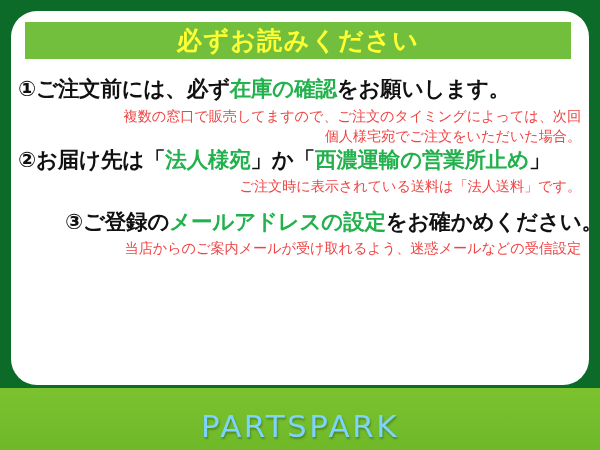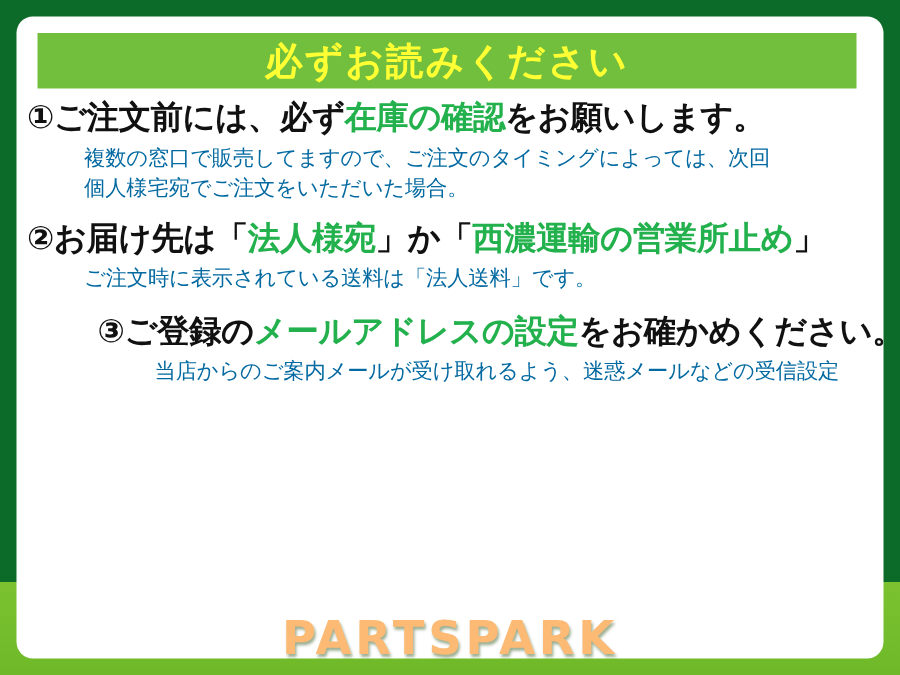--- a/index.html
+++ b/index.html
@@ -41,38 +41,38 @@
     right: 0;
     bottom: 0;
     height: 47px;
     z-index: 3;
     display: flex;
     align-items: center;
     justify-content: center;
   }
 
   #brand-wordmark {
-    color: #fdba74;
+    color: #7dd3fc;
     font-size: 31px;
-    font-weight: bold;
+    font-weight: normal;
     letter-spacing: 2.5px;
     text-shadow: 1px 2px 2px rgba(40,80,15,0.45);
     line-height: 1;
     white-space: nowrap;
   }
 
   #white-panel {
     position: absolute;
     left: 11px;
     top: 11px;
     width: 578px;
-    height: 428px;
+    height: 374px;
     box-sizing: border-box;
     background: #ffffff;
-    border-radius: 11px;
+    border-radius: 26px;
     z-index: 2;
     overflow: hidden;
   }
 
   #title-banner {
     position: absolute;
     left: 14px;
     top: 11px;
     width: 546px;
     height: 37px;
@@ -87,21 +87,21 @@
     font-size: 25px;
     font-weight: bold;
     letter-spacing: 1.5px;
     line-height: 1;
     white-space: nowrap;
   }
 
   #items {
     position: absolute;
     left: 0;
-    top: 54px;
+    top: 64px;
     width: 578px;
   }
 
   .notice-item {
     padding: 0 8px 0 7px;
   }
 
   .item-headline {
     color: #111111;
     font-size: 21.5px;
@@ -113,31 +113,32 @@
 
   .item-headline.indented {
     padding-left: 23px;
   }
 
   .hl-green {
     color: #22b14c;
   }
 
   .item-body {
-    color: #0369a1;
+    color: #ef4444;
     font-size: 14.2px;
     font-weight: normal;
     line-height: 1.42;
     padding-left: 38px;
     letter-spacing: -0.1px;
     white-space: nowrap;
+    text-align: right;
   }
 
   .item-1 { margin-top: 0px; }
-  .item-2 { margin-top: 10px; }
+  .item-2 { }
   .item-3 { margin-top: 11px; margin-left: 47px; }
 
   .body-spacer { height: 3px; }
 </style>
 </head>
 <body>
 
 <div id="notice-card">
 
   <div id="footer-band"></div>

